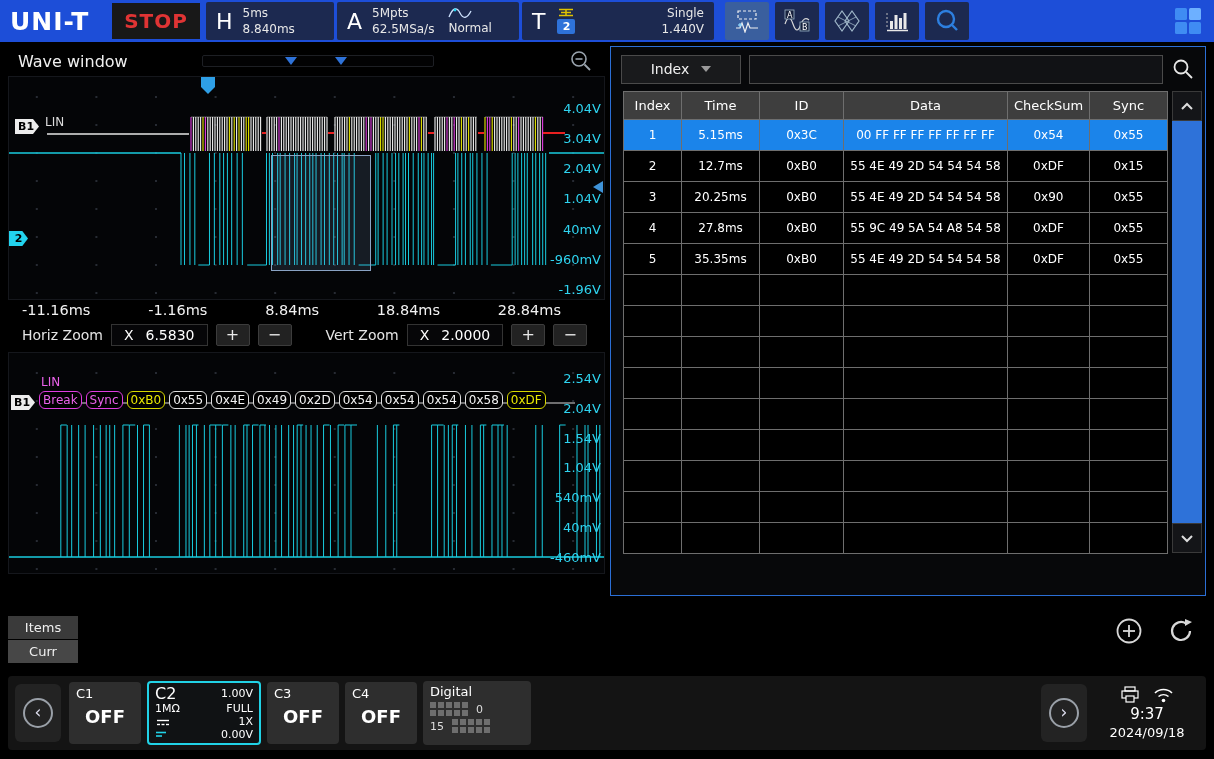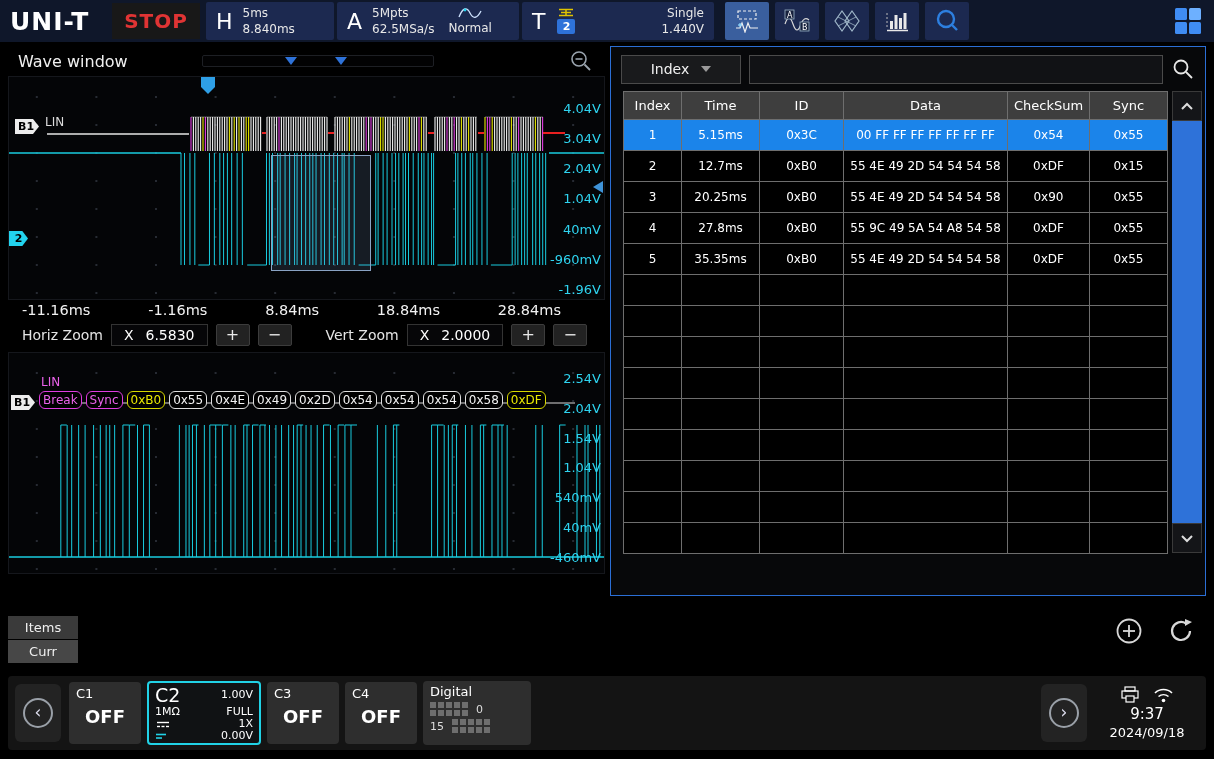--- a/index.html
+++ b/index.html
@@ -1,29 +1,29 @@
 <!DOCTYPE html>
 <html><head>
 <meta charset="utf-8">
 <style>
   * { margin:0; padding:0; box-sizing:border-box; }
   html,body { background:#000; }
   body { font-family:"DejaVu Sans", sans-serif; }
   .screen { position:relative; width:1214px; height:759px; background:#000; overflow:hidden; }
 
   
-  .topbar { position:absolute; top:0; left:0; width:100%; height:42px; background:#0f172a; display:flex; align-items:center; }
+  .topbar { position:absolute; top:0; left:0; width:100%; height:42px; background:#1d4ed8; display:flex; align-items:center; }
   .logo { width:112px; padding-left:10px; font-size:25px; font-weight:bold; color:#fff; letter-spacing:1px; }
   .stop-btn { width:88px; height:36px; margin-right:6px; background:#181818; color:#e03434; font-weight:bold; font-size:20px; letter-spacing:1px; display:flex; align-items:center; justify-content:center; }
   .tb-sec { background:#1c2950; height:38px; display:flex; align-items:center; padding:0 10px; margin-right:3px; border-radius:2px; }
   .tb-key { font-size:22px; color:#fff; margin-right:10px; }
   .tb-col { display:flex; flex-direction:column; justify-content:center; gap:3px; font-size:12px; color:#e8e8e8; line-height:1.05; }
   .tb-col.right { align-items:flex-end; margin-left:auto; }
   .sec-h { width:128px; } .sec-a { width:182px; } .sec-t { width:192px; }
-  .acq-mode { display:flex; flex-direction:column; align-items:center; gap:2px; margin-left:14px; font-size:12px; color:#e8e8e8; }
+  .acq-mode { display:flex; flex-direction:column; align-items:flex-start; gap:2px; margin-left:14px; font-size:12px; color:#e8e8e8; }
   .trig-stack { display:flex; flex-direction:column; align-items:center; gap:2px; margin-left:2px; }
   .trig-src { width:18px; height:15px; background:#2e72d9; color:#fff; font-size:11px; font-weight:bold; display:flex; align-items:center; justify-content:center; border-radius:2px; }
   .tb-icons { display:flex; margin-left:8px; gap:6px; }
   .tb-ib { width:44px; height:38px; background:#1c2950; border-radius:2px; display:flex; align-items:center; justify-content:center; }
   .tb-ib.active { background:#3a5f9e; }
   .grid-icon { margin-left:auto; margin-right:12px; }
 
   
   .main { position:absolute; top:46px; left:8px; width:1198px; height:550px; display:flex; gap:3px; }
   .wave-pane { width:599px; display:flex; flex-direction:column; }
@@ -97,21 +97,21 @@
 
   
   .bottom-bar { position:absolute; left:8px; top:676px; width:1198px; height:74px; background:#141414; border-radius:4px; display:flex; align-items:center; padding:0 7px; }
   .nav-btn { width:46px; height:58px; background:#232323; border-radius:6px; display:flex; align-items:center; justify-content:center; margin-right:8px; }
   .nav-circle { width:30px; height:30px; border:2px solid #9aa0a8; border-radius:50%; color:#dde; font-size:17px; display:flex; align-items:center; justify-content:center; padding-bottom:2px; }
   .ch-box { width:72px; height:62px; background:#2e2e2e; border-radius:4px; margin-right:6px; padding:4px 7px; color:#fff; }
   .ch-name { font-size:13px; }
   .ch-state { font-size:18px; font-weight:bold; text-align:center; margin-top:5px; }
   .c2-box { width:114px; height:64px; background:#101214; border:2px solid #21d2e6; border-radius:4px; margin-right:6px; padding:2px 6px; color:#fff; font-size:11px; display:flex; flex-direction:column; justify-content:space-between; }
   .c2-row { display:flex; justify-content:space-between; align-items:center; line-height:1.1; }
-  .c2-name { font-size:19px; }
+  .c2-name { font-size:16px; }
   .dig-box { width:108px; height:64px; background:#2e2e2e; border-radius:4px; padding:3px 7px; color:#fff; margin-right:6px; }
   .dig-label { font-size:13px; }
   .dgrid { display:grid; grid-template-columns:repeat(5, 6px); grid-auto-rows:6px; gap:2px; }
   .dgrid i { background:#6e6e6e; width:6px; height:6px; }
   .dig-row { display:flex; align-items:flex-end; gap:8px; margin-top:3px; font-size:11px; color:#ddd; }
   .bb-spacer { flex:1; }
   .status { width:104px; display:flex; flex-direction:column; align-items:center; gap:2px; color:#fff; }
   .status .icons { display:flex; gap:14px; align-items:center; }
   .status .time { font-size:15px; }
   .status .date { font-size:13px; }

